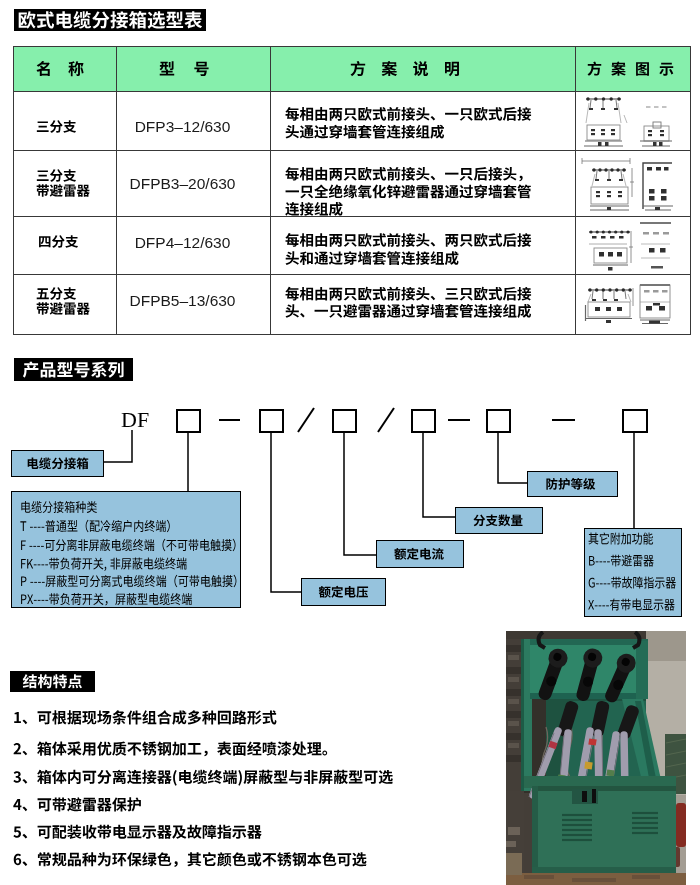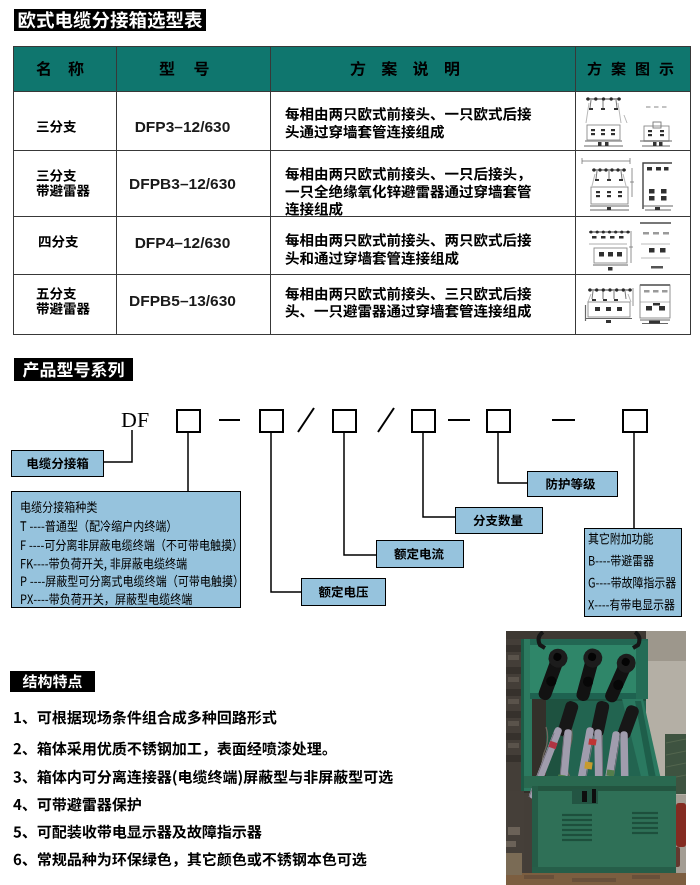--- a/index.html
+++ b/index.html
@@ -3,23 +3,23 @@
 <meta charset="utf-8">
 <title>欧式电缆分接箱选型表</title>
 <style>
 html,body{margin:0;padding:0;background:#fff;}
 body{font-family:"Liberation Sans",sans-serif;}
 #page{position:relative;width:700px;height:885px;background:#fff;overflow:hidden;}
 .blklbl{position:absolute;background:#000;color:transparent;font-weight:bold;display:flex;align-items:center;justify-content:center;white-space:nowrap;}
 table.sel{position:absolute;left:13px;top:46px;border-collapse:collapse;table-layout:fixed;width:676px;}
 table.sel td,table.sel th{border:1px solid #383838;padding:0;vertical-align:middle;color:#1a1a1a;}
 
-table.sel th{background:#0f766e;font-size:16px;font-weight:bold;text-align:left;}
+table.sel th{background:#86efac;font-size:16px;font-weight:bold;text-align:left;}
 .sel td.c1{font-size:13.5px;font-weight:bold;text-align:left;line-height:15px;padding-left:22px;}
-.sel td.c2{font-size:15.5px;font-weight:bold;text-align:center;padding-right:22px;}
+.sel td.c2{font-size:15.5px;font-weight:normal;text-align:center;padding-right:22px;}
 .sel td.c3{font-size:14.5px;font-weight:bold;text-align:left;padding-left:12px;line-height:17.8px;}
 .sel td.c4{text-align:center;}
 .bluebox{position:absolute;background:#96c3dd;border:1px solid #000;box-sizing:border-box;color:#000;}
 .bb-c{display:flex;align-items:center;justify-content:center;font-weight:bold;font-size:12.5px;}
 .feat{position:absolute;left:13px;font-size:15px;font-weight:bold;color:#111;white-space:nowrap;}
 .sqz{white-space:nowrap;transform:scaleX(0.88);transform-origin:0 50%;}
 svg{display:block;}
 .abs{position:absolute;}
 table.sel th,.sel td.c1,.sel td.c3{color:transparent !important;}
 .bluebox,.bb-c,.sqz{color:transparent !important;}
@@ -110,21 +110,21 @@
               </g>
   <g fill="#333">
                 <rect x="77" y="49" width="3.5" height="4"></rect>
                 <rect x="83" y="49" width="3.5" height="4"></rect>
               </g>
  </svg>
           </td>
 </tr>
 <tr style="height:65px;">
  <td class="c1">三分支<br>带避雷器</td>
- <td class="c2">DFPB3–12/630</td>
+ <td class="c2">DFPB3–20/630</td>
  <td class="c3" style="padding-top:12px;">每相由两只欧式前接头、一只后接头，<br>一只全绝缘氧化锌避雷器通过穿墙套管<br>连接组成</td>
  <td class="c4" id="d2">
             <svg width="110" height="64" viewBox="0 0 110 64">
   <g stroke="#777" stroke-width="0.8">
                 <line x1="6" y1="9" x2="54" y2="9"></line>
                 <line x1="6" y1="6" x2="6" y2="12"></line>
                 <line x1="54" y1="6" x2="54" y2="12"></line>
               </g>
   <g stroke="#3a3a3a" stroke-width="1.2">
                 <line x1="16" y1="18" x2="50" y2="18"></line>

